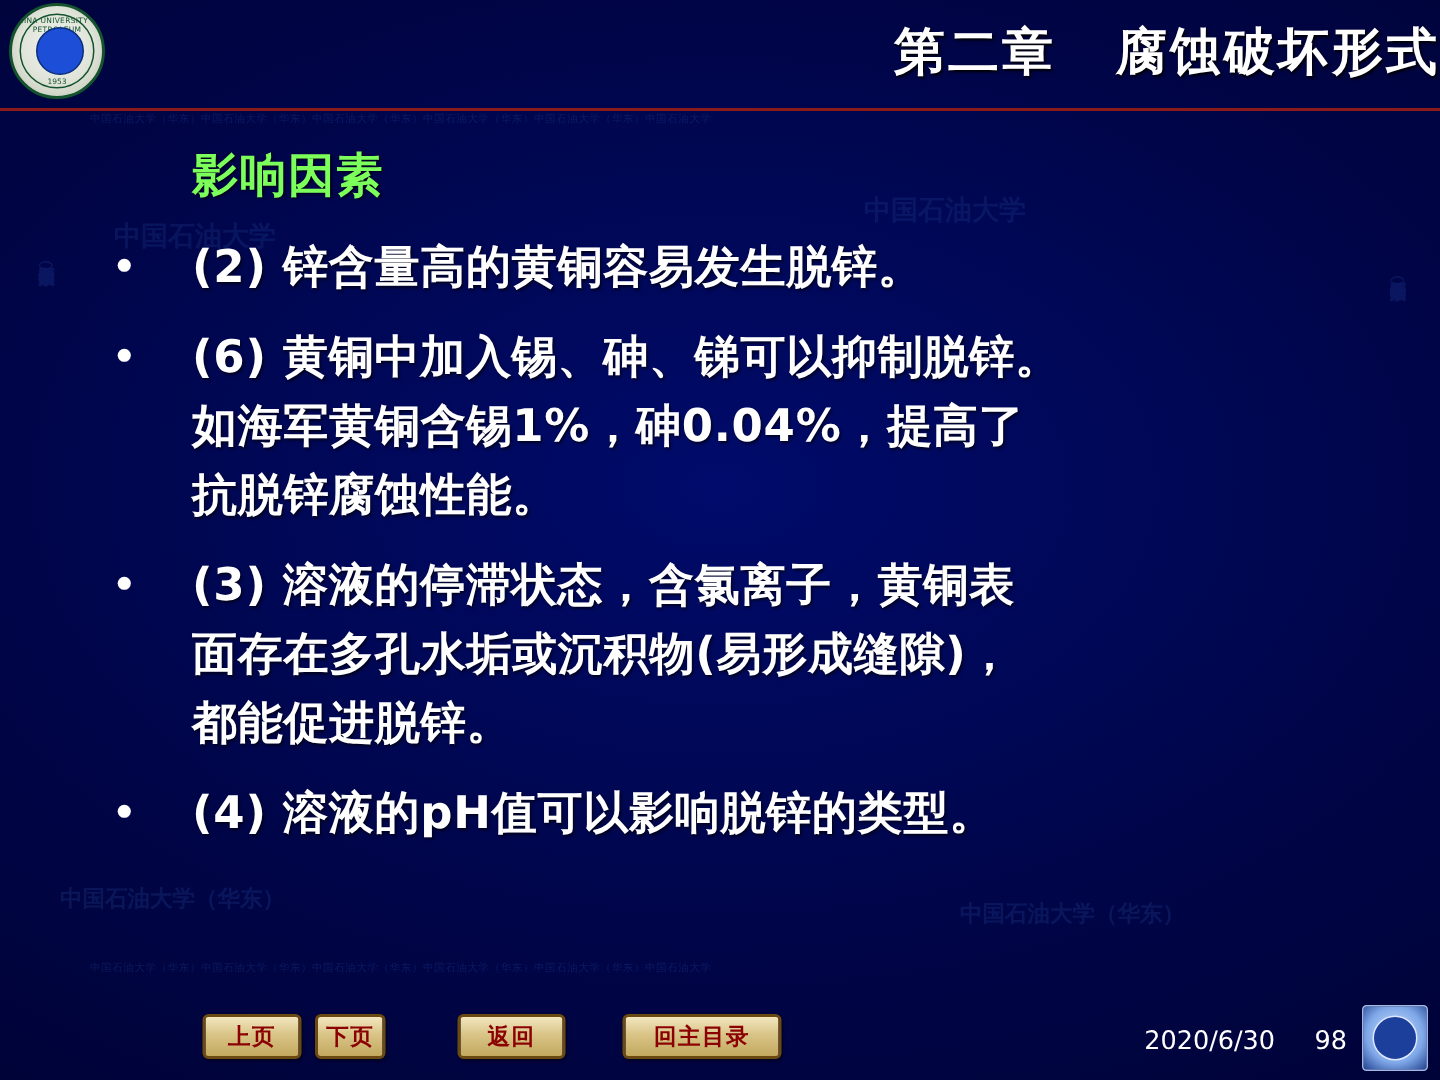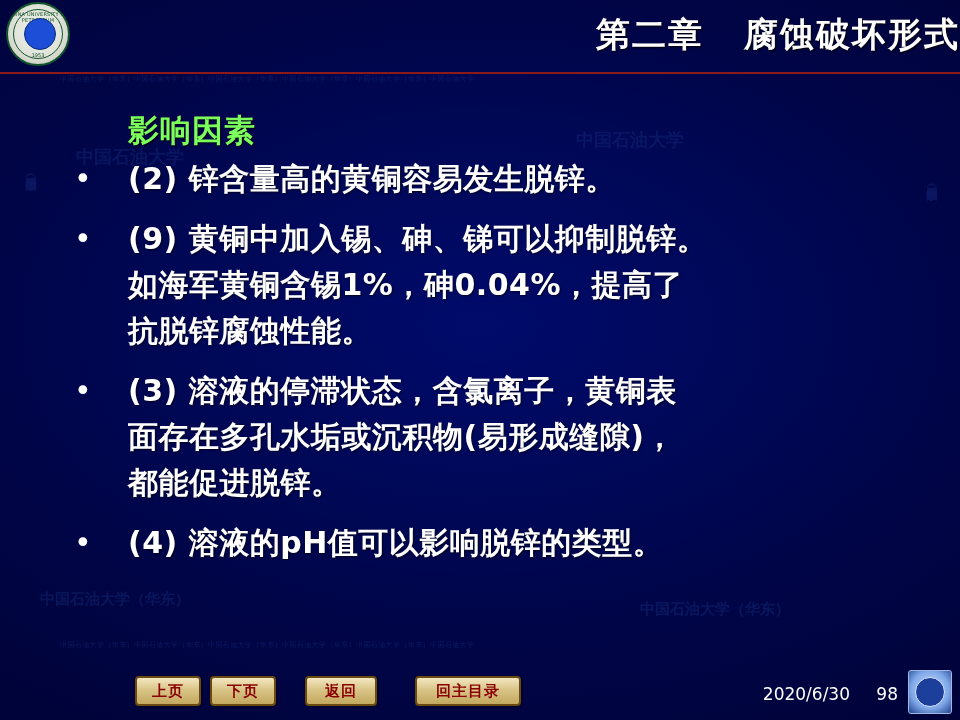--- a/index.html
+++ b/index.html
@@ -110,21 +110,21 @@
 
   
   .content {
     position: absolute;
     top: 78px;
     left: 0; right: 0;
     bottom: 80px;
   }
   .subtitle {
     position: absolute;
-    top: 32px;
+    top: 18px;
     left: 128px;
     color: #7CFF5A;
     font-size: 31px;
     font-weight: bold;
     letter-spacing: 1px;
     text-shadow: 1px 1px 2px #001;
   }
   .bullets {
     position: absolute;
     top: 78px;
@@ -175,21 +175,21 @@
     font-size: 15px;
     font-weight: bold;
     display: flex;
     align-items: center;
     justify-content: center;
     letter-spacing: 1px;
     box-shadow: 1px 1px 2px #0007;
     box-sizing: border-box;
   }
   .navbtn.prev { left: 135px; width: 66px; }
-  .navbtn.next { left: 210px; width: 66px; }
+  .navbtn.next { left: 210px; width: 47px; }
   .navbtn.back { left: 305px; width: 72px; }
   .navbtn.home { left: 415px; width: 106px; }
 
   .date {
     position: absolute;
     right: 110px;
     bottom: 16px;
     color: #ffffff;
     font-size: 17px;
     font-family: "DejaVu Sans", sans-serif;
@@ -250,21 +250,21 @@
   <div class="content">
     <div class="subtitle">影响因素</div>
 
     <div class="bullets">
       <div class="bullet-row">
         <div class="bullet-dot">•</div>
         <div class="bullet-text">(2) 锌含量高的黄铜容易发生脱锌。</div>
       </div>
       <div class="bullet-row">
         <div class="bullet-dot">•</div>
-        <div class="bullet-text">(9) 黄铜中加入锡、砷、锑可以抑制脱锌。
+        <div class="bullet-text">(6) 黄铜中加入锡、砷、锑可以抑制脱锌。
 如海军黄铜含锡1%，砷0.04%，提高了
 抗脱锌腐蚀性能。</div>
       </div>
       <div class="bullet-row">
         <div class="bullet-dot">•</div>
         <div class="bullet-text">(3) 溶液的停滞状态，含氯离子，黄铜表
 面存在多孔水垢或沉积物(易形成缝隙)，
 都能促进脱锌。</div>
       </div>
       <div class="bullet-row">

